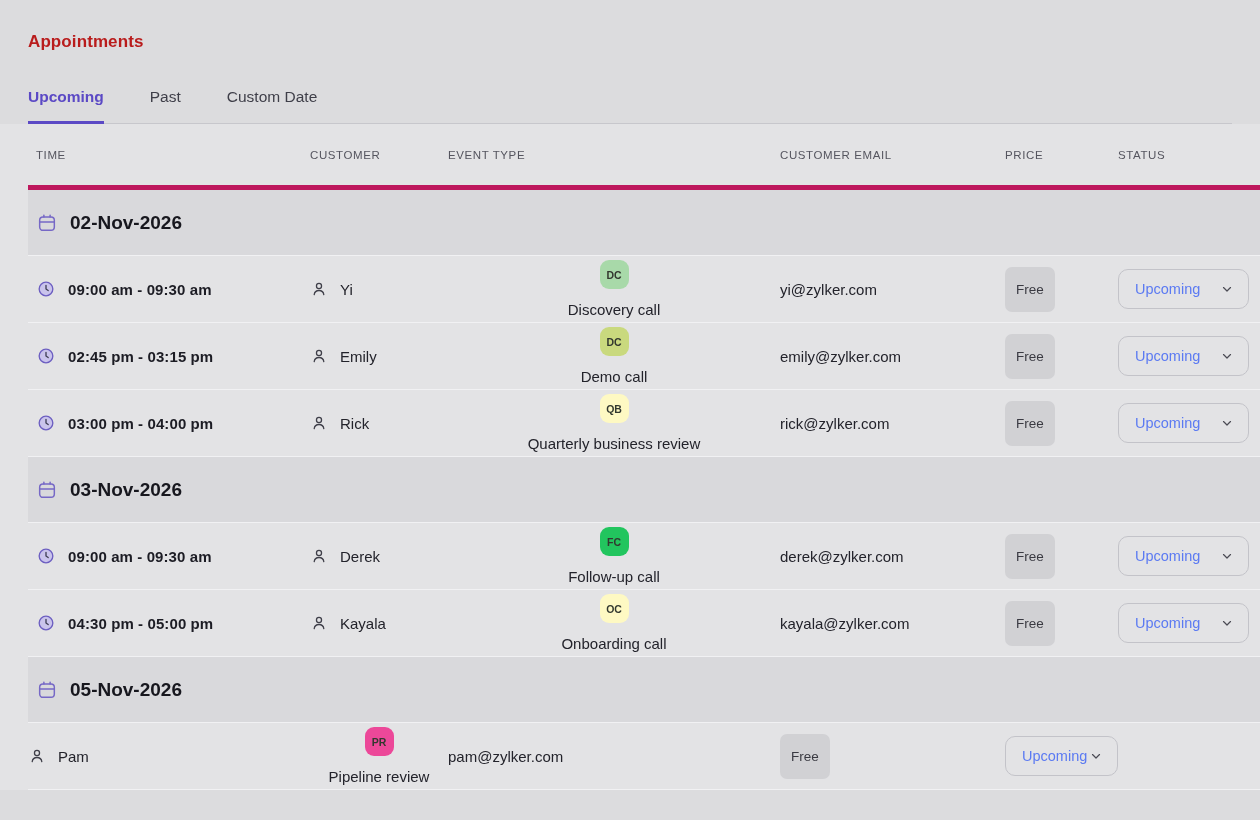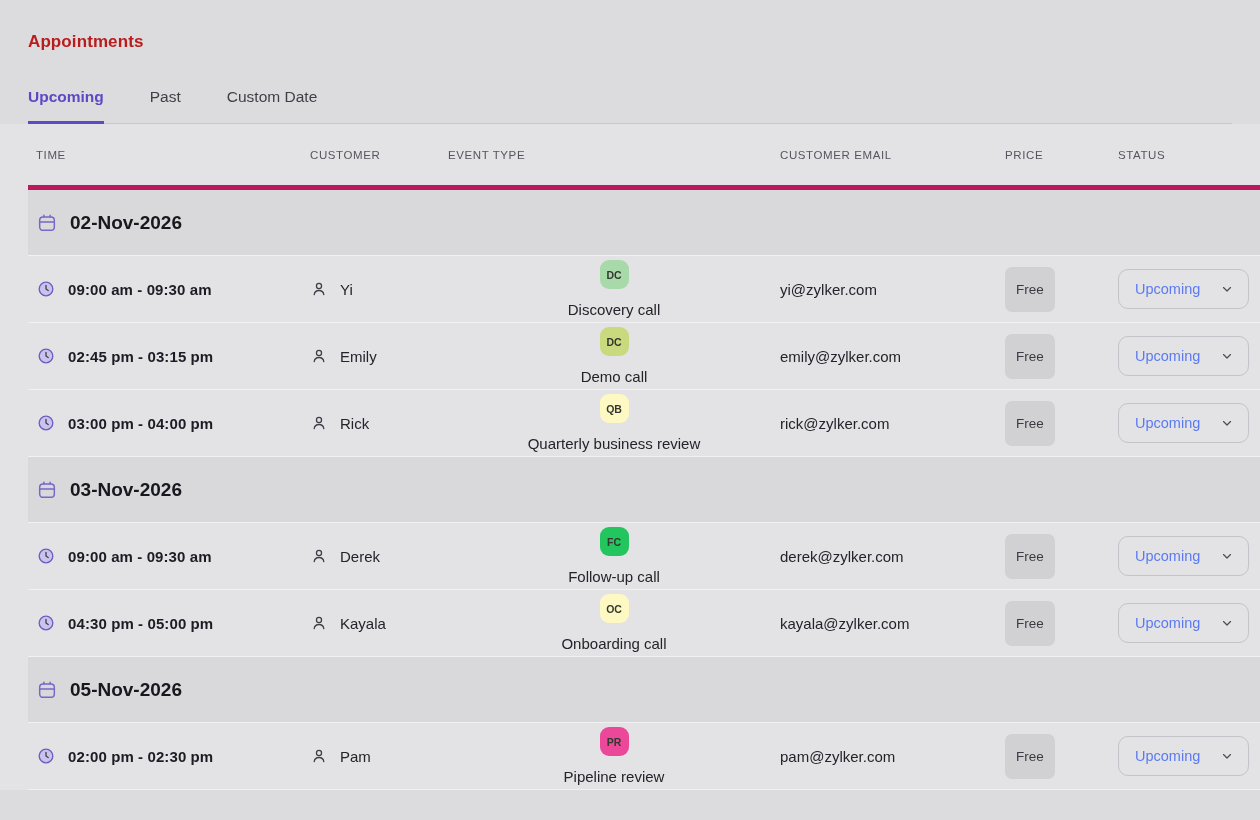--- a/index.html
+++ b/index.html
@@ -378,29 +378,20 @@
           <rect x="4" y="5.5" width="16" height="14.5" rx="3.6"></rect>
           <line x1="4.6" y1="11" x2="19.4" y2="11"></line>
           <line x1="8.6" y1="3.4" x2="8.6" y2="5.4"></line>
           <line x1="15.4" y1="3.4" x2="15.4" y2="5.4"></line>
         </svg>
       </span>
       <span class="date-label">05-Nov-2026</span>
     </div>
     <div>
   <div class="grid-row data-row">
-    <div class="cell cell-time">
-      <span class="icon">
-        <svg width="20" height="20" viewBox="0 0 24 24" fill="none">
-          <circle cx="12" cy="12" r="8.2" fill="#cac4ec" stroke="#6c5ec1" stroke-width="1.6"></circle>
-          <path d="M12 7.6 V12 L14.6 13.8" stroke="#3f3f55" stroke-width="1.6" stroke-linecap="round" stroke-linejoin="round" fill="none"></path>
-        </svg>
-      </span>
-      <span>02:00 pm - 02:30 pm</span>
-    </div>
     <div class="cell cell-customer">
       <span class="icon">
         <svg width="18" height="18" viewBox="0 0 24 24" fill="none" stroke="#3f3f49" stroke-width="1.7" stroke-linecap="round">
           <circle cx="12" cy="8" r="3.4"></circle>
           <path d="M5.6 19.4c.5-3.6 3.1-5.4 6.4-5.4s5.9 1.8 6.4 5.4"></path>
         </svg>
       </span>
       <span>Pam</span>
     </div>
     <div class="cell cell-event">

